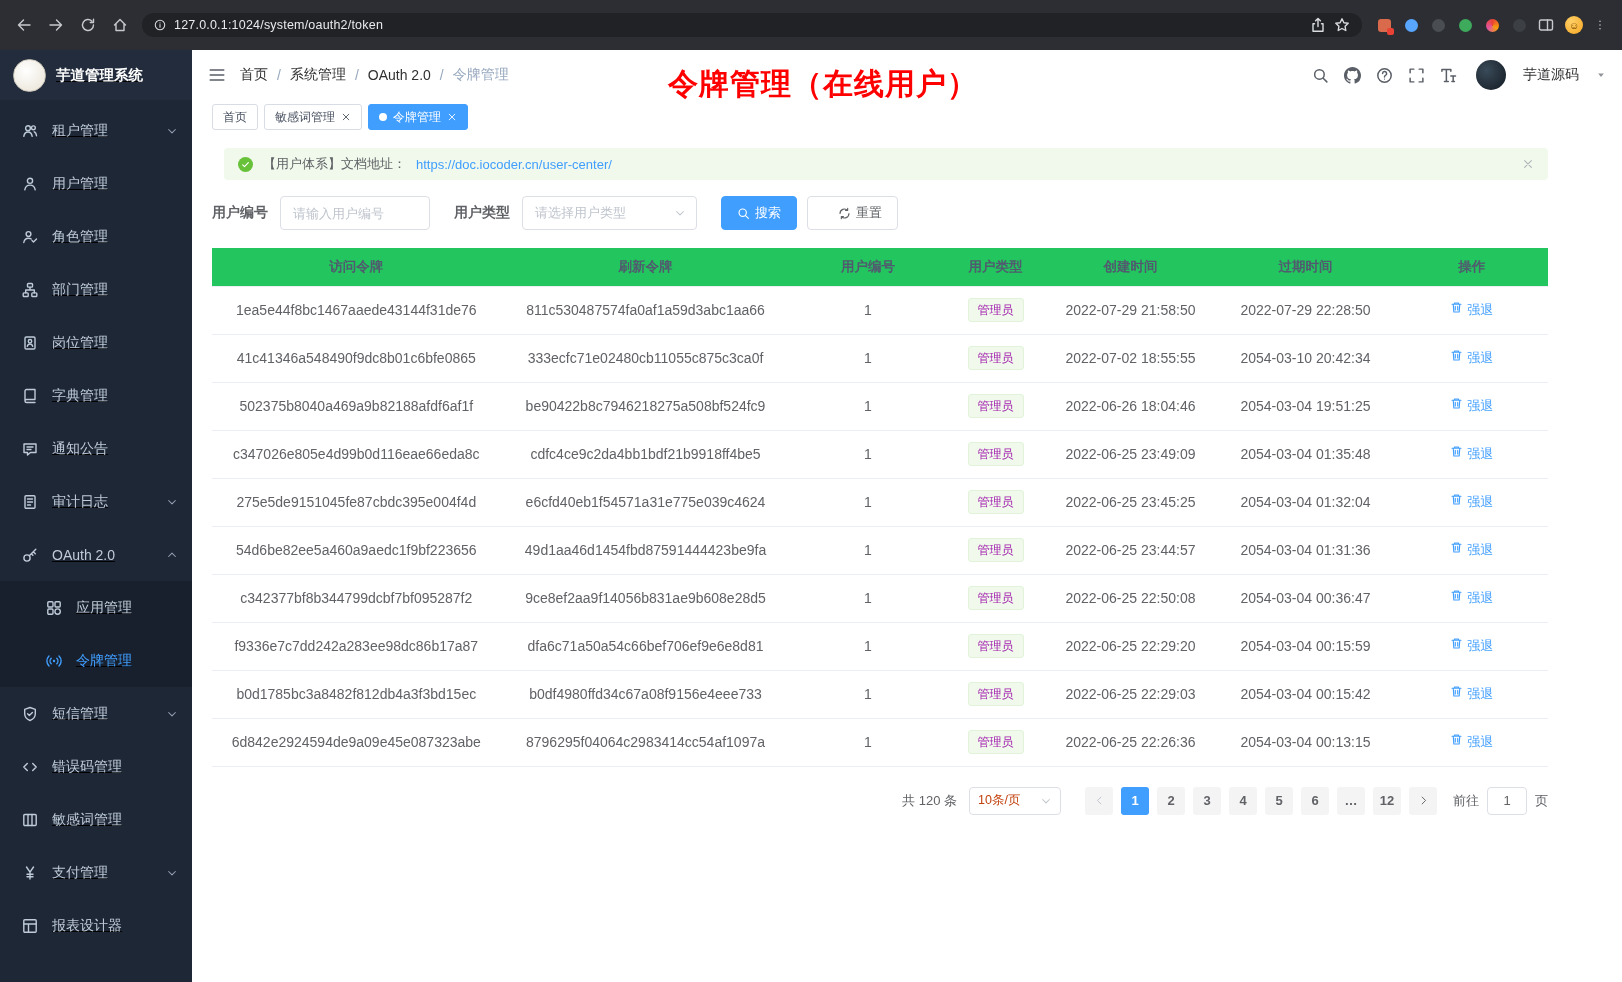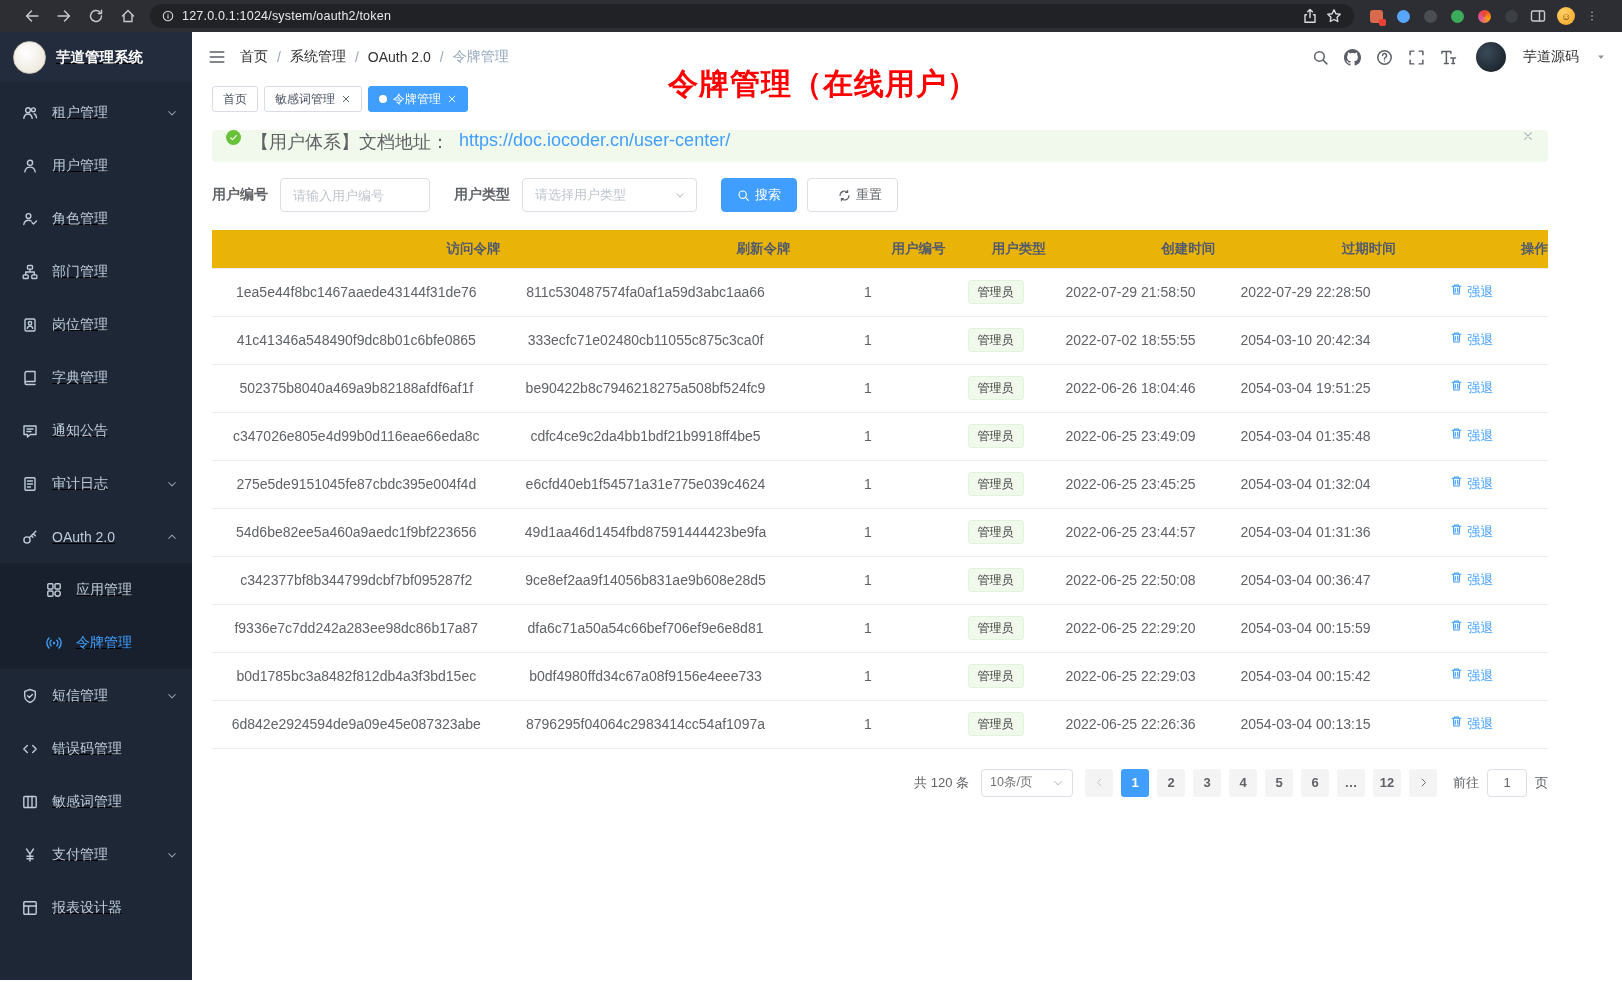--- a/index.html
+++ b/index.html
@@ -6,21 +6,21 @@
 html,body{width:1622px;height:982px;}
 body{font-family:"Liberation Sans","DejaVu Sans",sans-serif;background:#fff;position:relative;overflow:hidden;}
 
 
 .icon{display:inline-flex;width:16px;height:16px;align-items:center;justify-content:center;flex:none;}
 .icon svg{width:100%;height:100%;fill:none;stroke:currentColor;stroke-width:1.4;stroke-linecap:round;stroke-linejoin:round;}
 .icon.sm{width:12px;height:12px;}
 .icon.xs{width:10px;height:10px;}
 
 
-.browser-bar{height:32px;background:#2c2e33;display:flex;align-items:center;padding:0 24px;gap:14px;}
+.browser-bar{height:50px;background:#2c2e33;display:flex;align-items:center;padding:0 16px;gap:14px;}
 .b-nav{display:flex;align-items:center;gap:16px;color:#c7cacd;}
 .url-pill{flex:1;height:24px;background:#212225;border-radius:13px;display:flex;align-items:center;gap:8px;padding:0 12px;color:#d9dce0;}
 .url-text{font-size:12.5px;letter-spacing:.2px;color:#e8eaed;}
 .url-spacer{flex:1;}
 .b-exts{display:flex;align-items:center;gap:11px;color:#c7cacd;}
 .ext{position:relative;width:16px;height:16px;display:inline-flex;align-items:center;justify-content:center;cursor:pointer;}
 .ext-dot{width:13px;height:13px;border-radius:50%;}
 .ext-dot.sq{border-radius:3px;}
 .ext-badge{position:absolute;right:-2px;bottom:-2px;width:7px;height:7px;background:#e94235;border-radius:2px;}
 .emoji-avatar{width:18px;height:18px;border-radius:50%;background:radial-gradient(circle at 35% 30%,#ffcf66,#f5a623);display:inline-flex;align-items:center;justify-content:center;font-size:10px;color:#7a4b00;cursor:pointer;}
@@ -55,47 +55,47 @@
 
 
 .tabbar{display:flex;align-items:center;gap:6px;padding:4px 20px 6px;}
 .tab{height:26px;display:inline-flex;align-items:center;gap:6px;border:1px solid #d8dce5;background:#fff;color:#495060;font-size:12px;padding:0 10px;cursor:pointer;border-radius:3px;white-space:nowrap;}
 .tab.active{background:#409eff;border-color:#409eff;color:#fff;}
 .tab .dot{width:8px;height:8px;border-radius:50%;background:#fff;display:inline-block;}
 .tab-close{width:10px;height:10px;}
 
 
 .content{padding:12px 74px 0 20px;}
-.alert{height:32px;background:#f0f9eb;border-radius:4px;display:flex;align-items:flex-start;gap:10px;padding:0 14px;font-size:18px;color:#606266;}
+.alert{height:32px;background:#f0f9eb;border-radius:4px;display:flex;align-items:center;gap:10px;padding:0 14px;font-size:13px;color:#606266;margin-left:12px;}
 .check{width:15px;height:15px;border-radius:50%;background:#67c23a;color:#fff;display:flex;align-items:center;justify-content:center;flex:none;}
 .check svg{width:9px;height:9px;stroke:#fff;stroke-width:2;fill:none;stroke-linecap:round;stroke-linejoin:round;}
 .alert-link{color:#409eff;text-decoration:none;cursor:pointer;}
 .alert-close{margin-left:auto;color:#aeb3ba;width:12px;height:12px;cursor:pointer;}
 
 .filter-bar{display:flex;align-items:center;margin-top:16px;font-size:14px;}
 .filter-label{font-weight:700;color:#606266;margin-right:12px;white-space:nowrap;}
 .text-input{width:150px;height:34px;border:1px solid #dcdfe6;border-radius:4px;padding:16px 12px;font-size:13px;color:#606266;outline:none;margin-right:24px;font-family:inherit;}
 .text-input::placeholder{color:#bfc4cd;}
 .select-input{width:175px;height:34px;border:1px solid #dcdfe6;border-radius:4px;display:flex;align-items:center;justify-content:space-between;padding:0 10px 0 12px;color:#bfc4cd;font-size:13px;margin-right:24px;cursor:pointer;}
 .sel-caret{color:#c0c4cc;}
 .btn{height:34px;border-radius:4px;display:inline-flex;align-items:center;gap:5px;font-size:13px;padding:0 15px;cursor:pointer;border:1px solid transparent;font-family:inherit;}
 .btn .icon{width:13px;height:13px;}
 .btn-primary{background:#409eff;color:#fff;border-color:#409eff;margin-right:10px;}
 .btn-plain{background:#fff;color:#606266;border-color:#dcdfe6;padding-left:30px;}
 
 .data-table{width:100%;border-collapse:collapse;margin-top:18px;font-size:14px;color:#606266;table-layout:fixed;}
-.data-table th{height:38px;background:#eab308;color:#515a6e;font-weight:700;font-size:13.5px;border-bottom:1px solid #ebeef5;text-align:right;white-space:nowrap;}
+.data-table th{height:38px;background:#22c55e;color:#515a6e;font-weight:700;font-size:13.5px;border-bottom:1px solid #ebeef5;text-align:center;white-space:nowrap;}
 .data-table td{height:48px;text-align:center;border-bottom:1px solid #ebeef5;white-space:nowrap;overflow:hidden;text-overflow:ellipsis;}
-.tag-green{display:inline-block;padding:2px 9px;font-size:12px;line-height:18px;color:#404040;background:#f0f9eb;border:1px solid #e1f3d8;border-radius:3px;}
+.tag-green{display:inline-block;padding:2px 9px;font-size:12px;line-height:18px;color:#a21caf;background:#f0f9eb;border:1px solid #e1f3d8;border-radius:3px;}
 .action-link{color:#409eff;display:inline-flex;align-items:flex-start;gap:4px;font-size:13px;cursor:pointer;}
 .action-link .icon{width:13px;height:13px;}
 
 .pagination{display:flex;align-items:center;justify-content:flex-end;gap:8px;margin-top:20px;font-size:13px;color:#606266;}
 .pg-total{margin-right:4px;}
-.page-size{width:92px;height:28px;border:1px solid #dcdfe6;border-radius:4px;display:flex;align-items:center;justify-content:space-between;padding:0 8px;font-size:12.5px;color:#737373;cursor:pointer;margin-right:4px;}
+.page-size{width:92px;height:28px;border:1px solid #dcdfe6;border-radius:4px;display:flex;align-items:center;justify-content:space-between;padding:0 8px;font-size:12.5px;color:#c2410c;cursor:pointer;margin-right:16px;}
 .page-btn{min-width:28px;height:28px;padding:0 4px;background:#f4f4f5;border-radius:3px;display:inline-flex;align-items:center;justify-content:center;font-size:13px;font-weight:600;color:#606266;cursor:pointer;}
 .page-btn.active{background:#409eff;color:#fff;}
 .page-btn .icon{width:11px;height:11px;}
 .page-btn.disabled{color:#c0c4cc;}
 .jump-label{margin-left:8px;}
 .jump-input{width:40px;height:28px;border:1px solid #dcdfe6;border-radius:4px;text-align:center;font-size:13px;color:#606266;outline:none;font-family:inherit;}
 
 .annotation{position:absolute;left:668px;top:64px;font-size:30px;font-weight:700;color:#ff0000;letter-spacing:1px;z-index:50;white-space:nowrap;}
 </style>
 </head>

